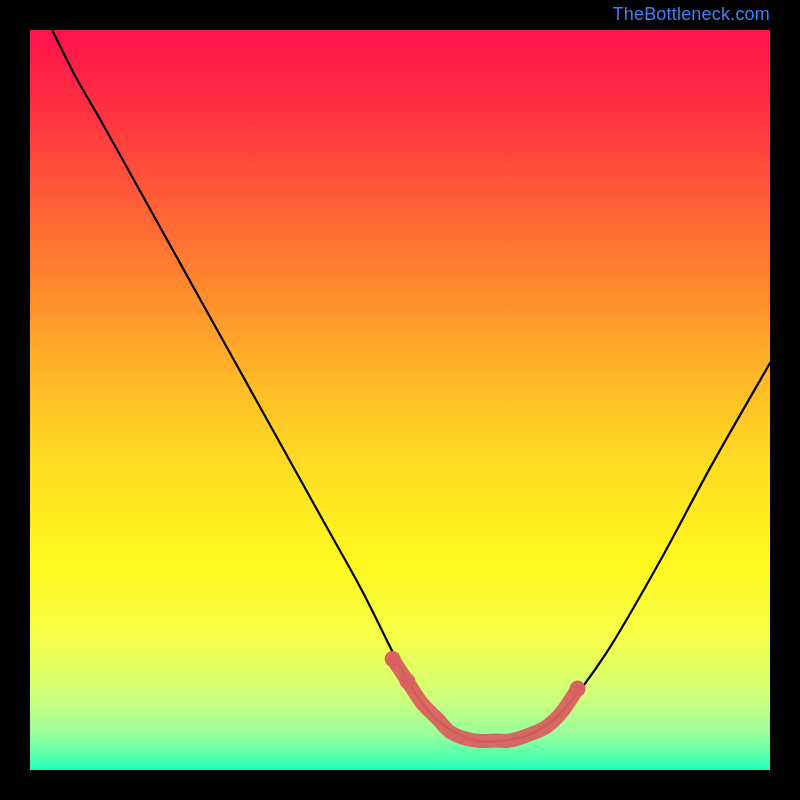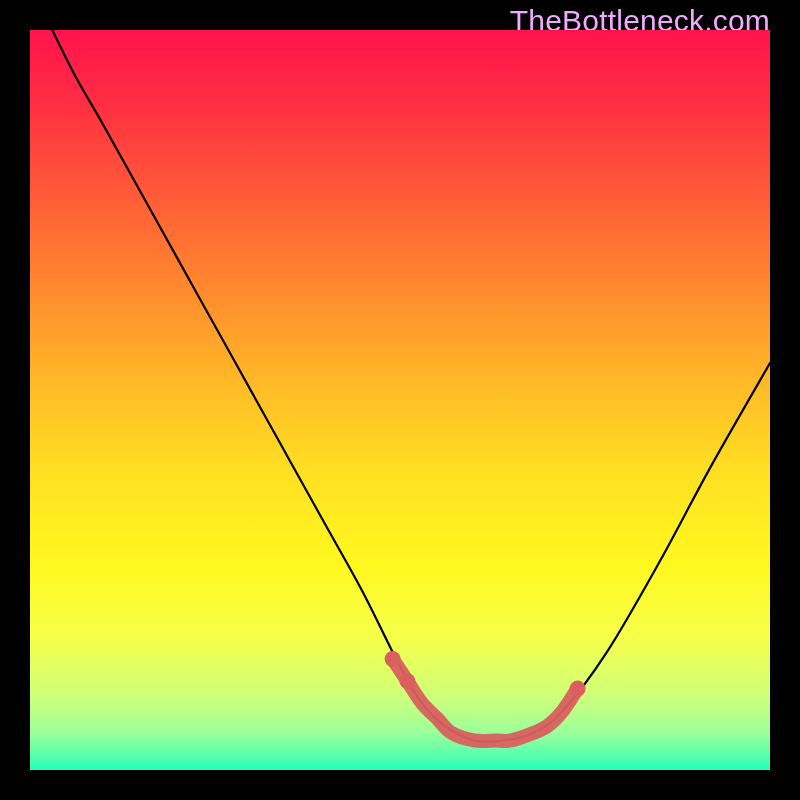--- a/index.html
+++ b/index.html
@@ -36,22 +36,22 @@
     position: absolute;
     left: 0;
     top: 0;
     width: 100%;
     height: 100%;
   }
   .watermark {
     position: absolute;
     top: 4px;
     right: 30px;
-    color: #f0abfc;
-    font-size: 30px;
+    color: #3b82f6;
+    font-size: 18px;
     font-weight: 500;
     letter-spacing: 0.2px;
   }
 </style>
 </head>
 <body>
 
 <div class="frame">
 
   <div class="watermark">TheBottleneck.com</div>

